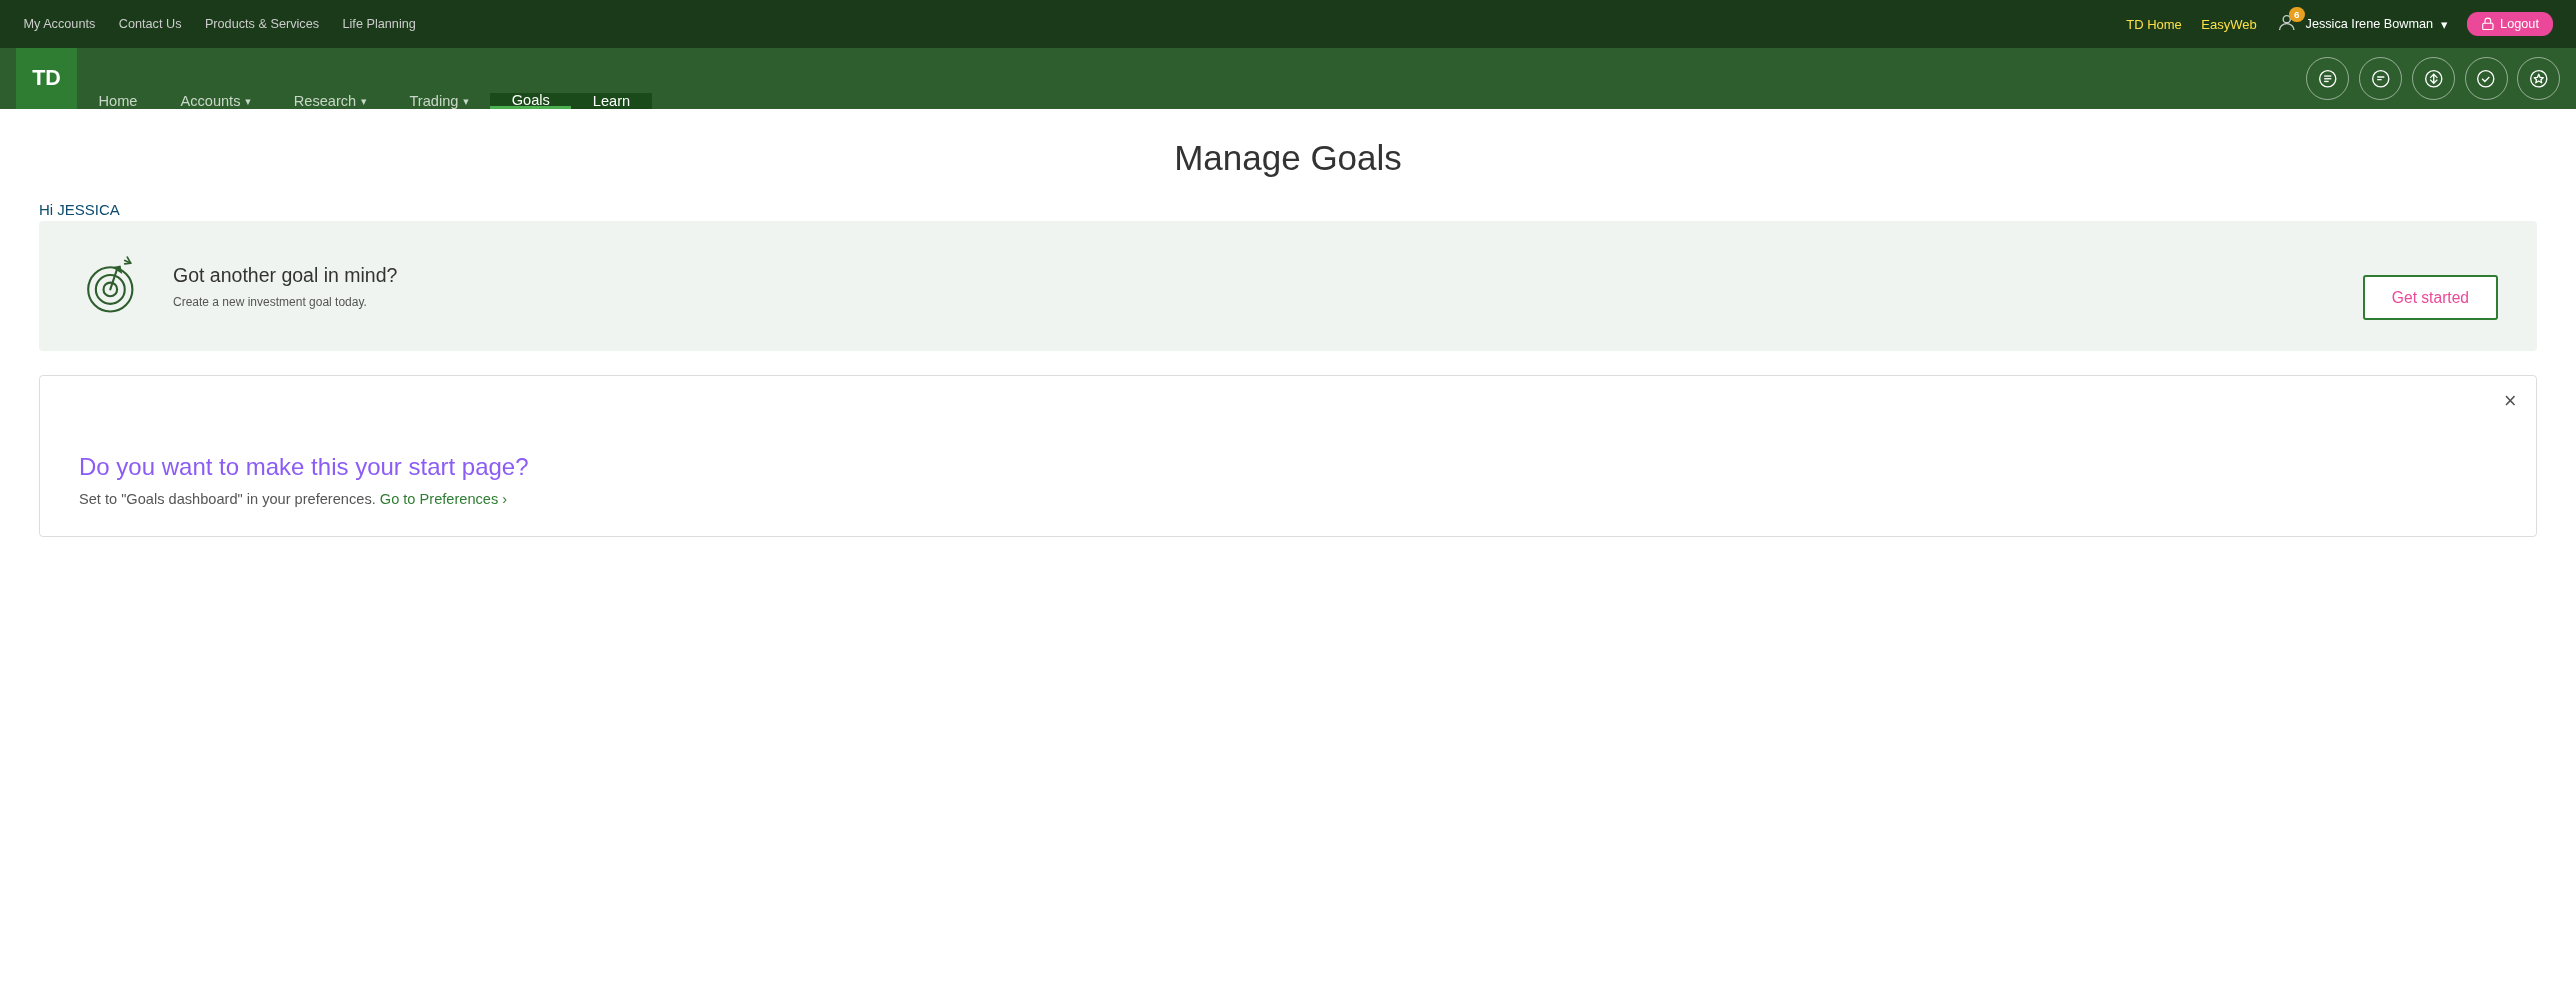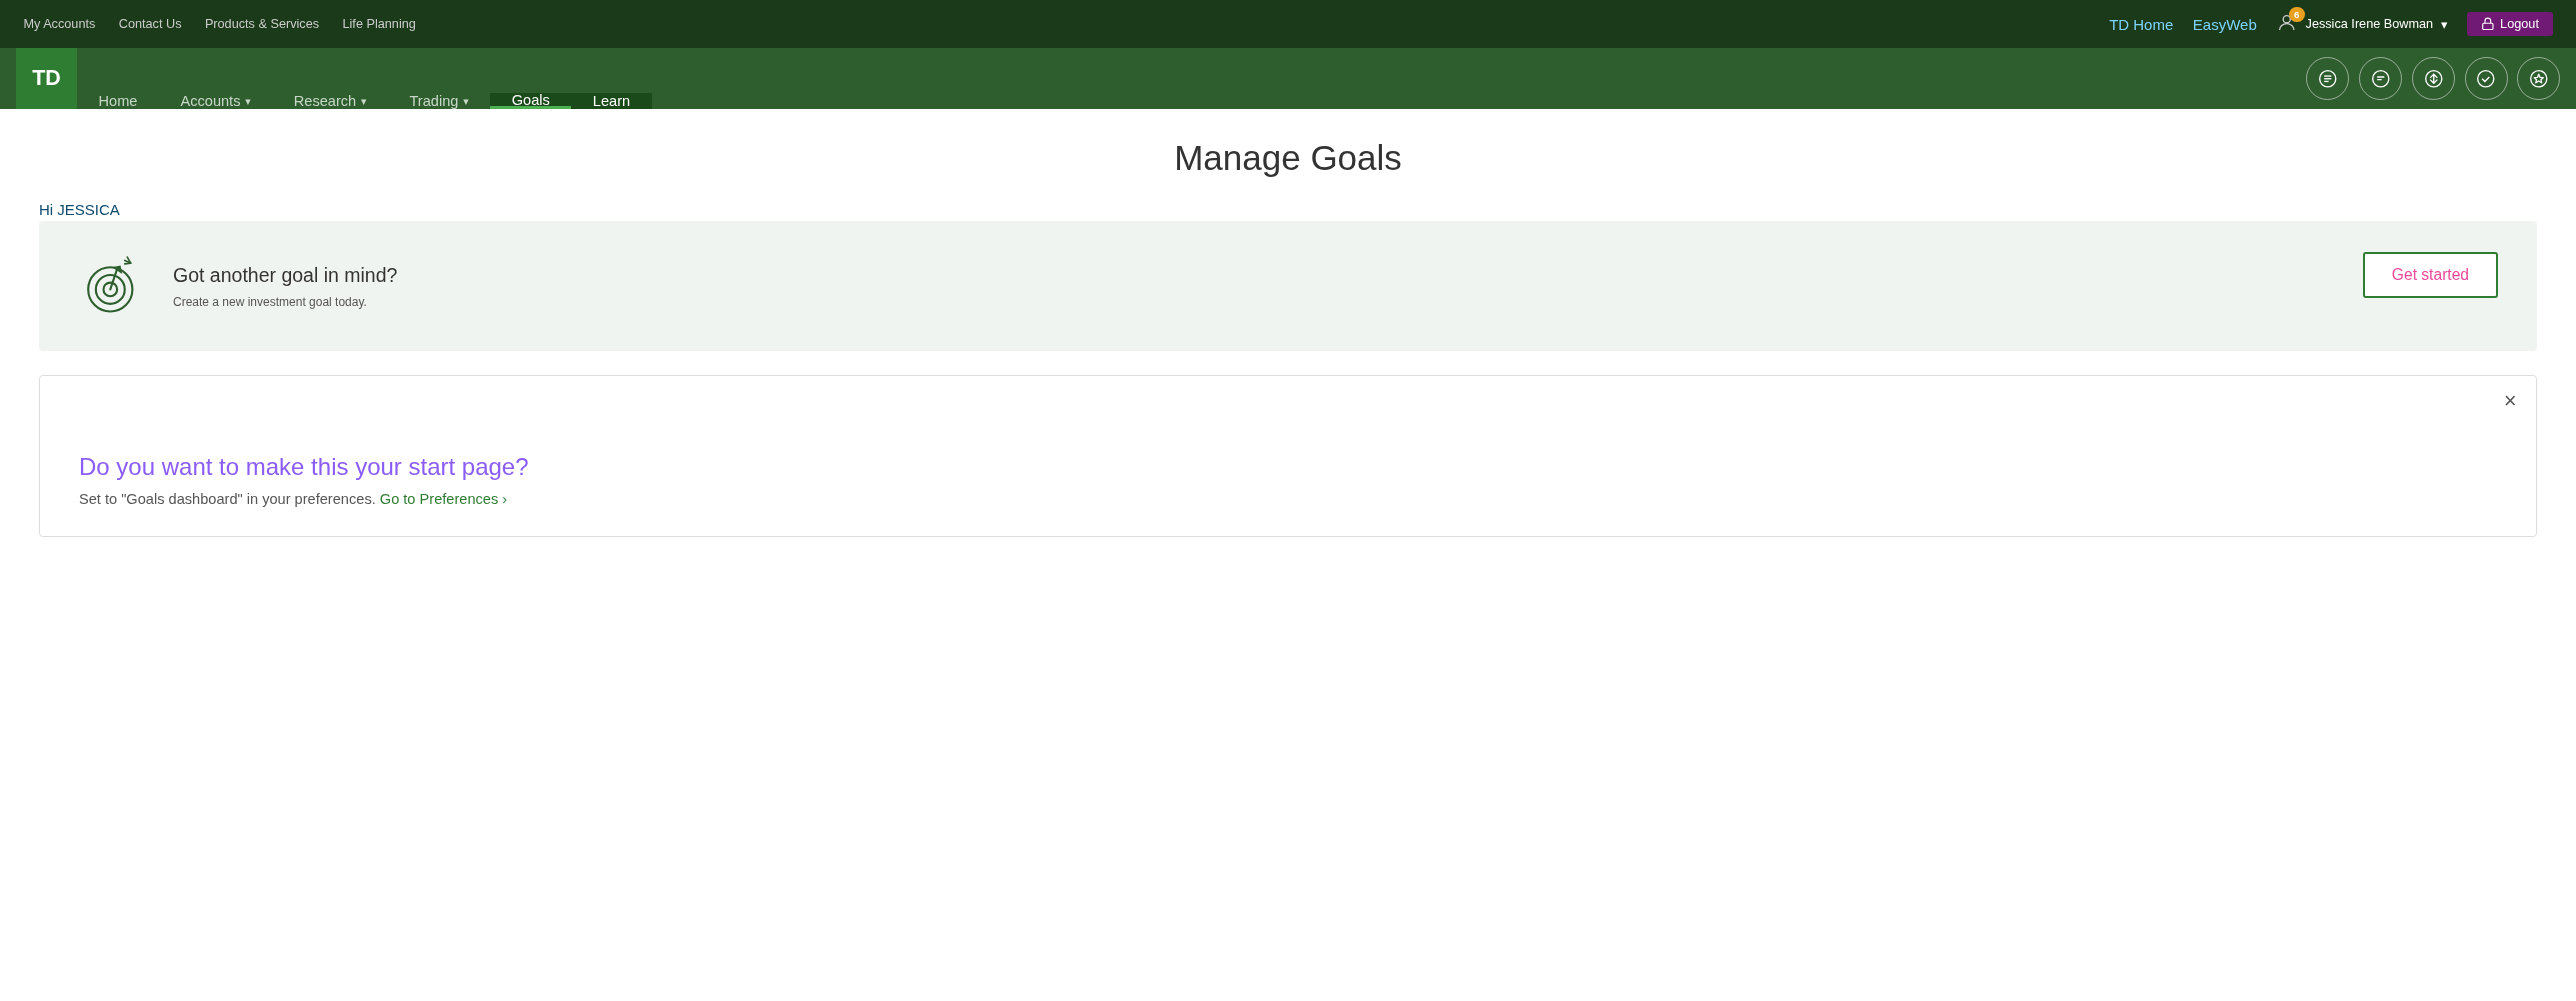--- a/index.html
+++ b/index.html
@@ -15,23 +15,23 @@
       height: 48px;
     }
     .top-nav-left { display: flex; gap: 23.4px; }
     .top-nav-left a {
       color: #ccc;
       text-decoration: none;
       font-size: 12.7px;
     }
     .top-nav-right { display: flex; align-items: center; gap: 19.5px; }
     .top-nav-right a {
-      color: #7dd3fc;
+      color: #fde047;
       text-decoration: none;
-      font-size: 15px;
+      font-size: 13px;
     }
     .user-area {
       display: flex;
       align-items: center;
       gap: 7.8px;
       color: #fff;
       font-size: 12.7px;
       cursor: pointer;
     }
     .user-icon-wrap {
@@ -52,25 +52,25 @@
       border-radius: 50%;
       width: 15.6px;
       height: 15.6px;
       font-size: 9.8px;
       display: flex;
       align-items: center;
       justify-content: center;
       font-weight: bold;
     }
     .logout-btn {
-      background: #701a75;
+      background: #ec4899;
       color: #fff;
       border: none;
       padding: 4.9px 13.7px;
-      border-radius: 3px;
+      border-radius: 11px;
       cursor: pointer;
       font-size: 12.7px;
       display: flex;
       align-items: center;
       gap: 5.9px;
     }
 
     
     .main-nav {
       background: #2e5e2e;
@@ -159,21 +159,21 @@
       margin-bottom: 3px;
       font-weight: 400;
     }
 
     
     .goal-card {
       background: #f0f4f0;
       border-radius: 3.9px;
       padding: 31px 39px;
       display: flex;
-      align-items: flex-start;
+      align-items: flex-end;
       justify-content: space-between;
       margin-bottom: 23.4px;
     }
     .goal-card-left {
       display: flex;
       align-items: center;
       gap: 27px;
     }
     .target-icon {
       width: 68px;

